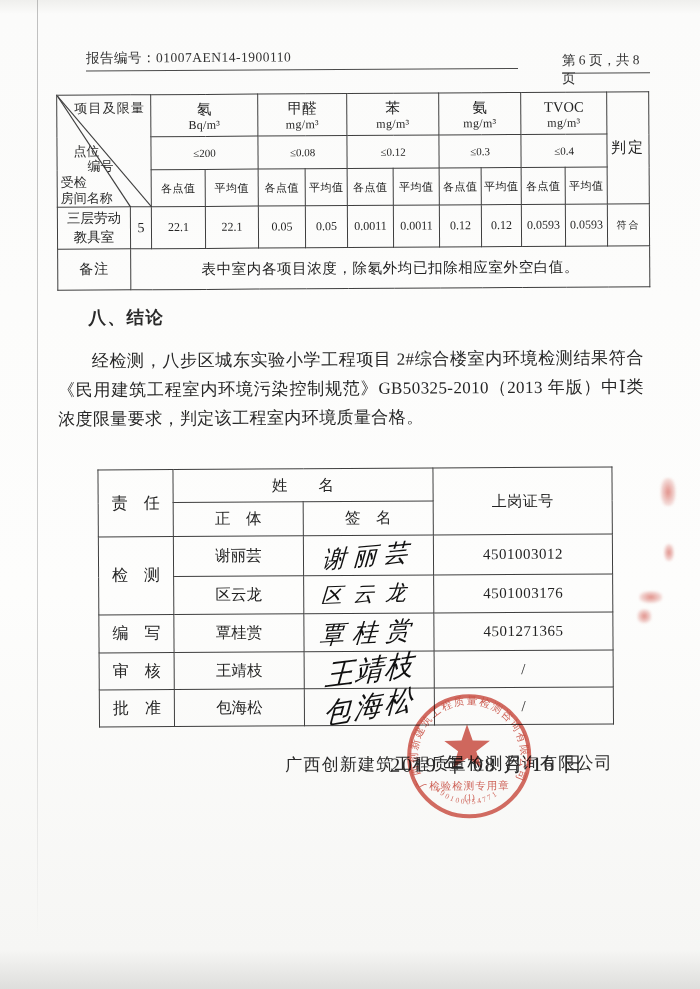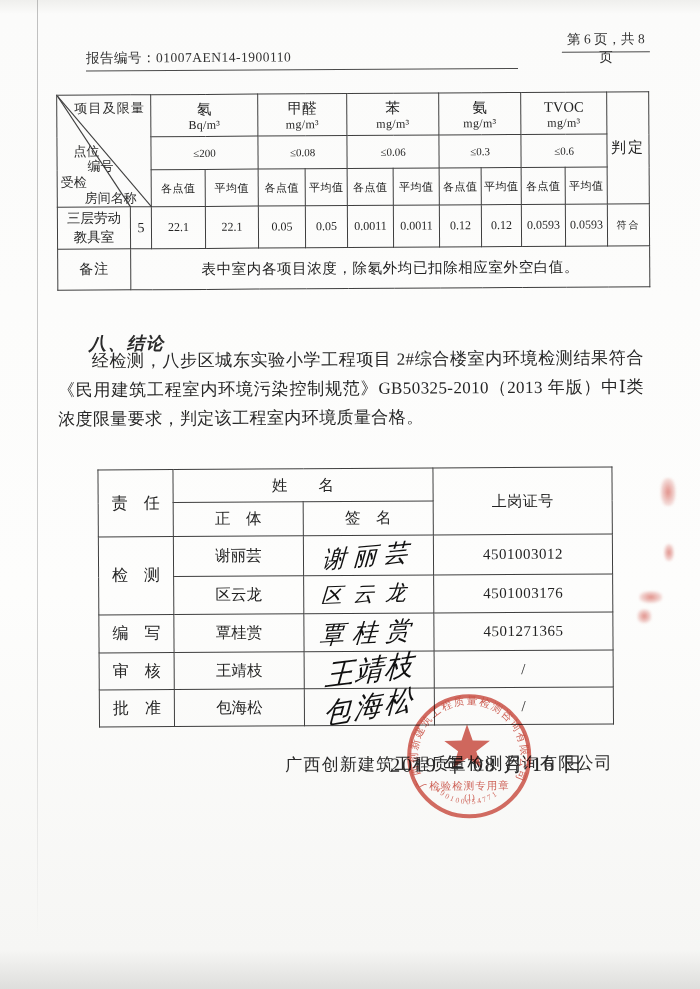--- a/index.html
+++ b/index.html
@@ -16,22 +16,22 @@
     opacity:.55;
   }
   .sheet{ position:absolute; inset:0; transform:rotate(-0.35deg); transform-origin:50% 40%; }
 
   
   .hdr-report{
     position:absolute; left:88px; top:48px; width:432px; height:22px;
     border-bottom:1.4px solid #4a4a4a; font-size:13.5px; letter-spacing:.5px; color:#333;
   }
   .hdr-page{
-    position:absolute; left:564px; top:32px; width:88px; height:22px;
-    border-bottom:1.4px solid #4a4a4a; font-size:13.5px; color:#333; text-align:center;
+    position:absolute; left:564px; top:53px; width:88px; height:22px;
+    border-bottom:1.4px solid #4a4a4a; font-size:13.5px; color:#333; text-align:left;
   }
 
   
   table{ border-collapse:collapse; table-layout:fixed; }
   .results{ position:absolute; left:58px; top:93px; width:592px; }
   .results td{
     border:1.3px solid #3f3f3f; text-align:center; vertical-align:middle;
     font-size:12px; color:#242424; padding:0; overflow:visible;
   }
   .results .sub-hd{ font-size:11px; letter-spacing:.5px; }
@@ -44,24 +44,24 @@
   .results .remark-l{ font-size:14px; letter-spacing:1px;}
   .results .remark-t{ font-size:14.5px; letter-spacing:.6px; text-align:center;}
 
   .corner{ position:relative; padding:0; }
   .corner svg{ position:absolute; left:0; top:0; }
   .corner .lbl{ position:absolute; font-size:13px; white-space:nowrap; color:#2c2c2c;}
   .lbl-items{ left:17px; top:4px; letter-spacing:1.2px; font-size:13.5px;}
   .lbl-point{ left:16px; top:47px; }
   .lbl-no{ left:30px; top:62px; }
   .lbl-room1{ left:3px; top:78px; }
-  .lbl-room2{ left:3px; top:94px;margin-left:24px; }
-
-  
-  .concl-hd{ position:absolute; left:89px; top:330px; font-size:17.5px; font-weight:600; letter-spacing:1.5px; color:#2a2a2a;font-style:italic;}
+  .lbl-room2{ left:3px; top:94px; }
+
+  
+  .concl-hd{ position:absolute; left:89px; top:304px; font-size:17.5px; font-weight:600; letter-spacing:1.5px; color:#2a2a2a;}
   .concl-p{
     position:absolute; left:58px; top:345px; width:586px;
     font-size:17px; line-height:29px; text-align:justify; text-indent:2em;
     letter-spacing:.4px; color:#262626;
   }
 
   
   .sigtable{ position:absolute; left:97px; top:468px; width:514px; }
   .sigtable td{
     border:1.3px solid #3f3f3f; text-align:center; vertical-align:middle;
@@ -136,23 +136,23 @@
         <td class="substance" colspan="2"><span>氡</span><span class="unit">Bq/m³</span></td>
         <td class="substance" colspan="2"><span>甲醛</span><span class="unit">mg/m³</span></td>
         <td class="substance" colspan="2"><span>苯</span><span class="unit">mg/m³</span></td>
         <td class="substance" colspan="2"><span>氨</span><span class="unit">mg/m³</span></td>
         <td class="substance" colspan="2"><span>TVOC</span><span class="unit">mg/m³</span></td>
         <td class="judge-h" rowspan="3">判定</td>
       </tr>
       <tr style="height:33px">
         <td class="limit" colspan="2">≤200</td>
         <td class="limit" colspan="2">≤0.08</td>
-        <td class="limit" colspan="2">≤0.06</td>
+        <td class="limit" colspan="2">≤0.12</td>
         <td class="limit" colspan="2">≤0.3</td>
-        <td class="limit" colspan="2">≤0.6</td>
+        <td class="limit" colspan="2">≤0.4</td>
       </tr>
       <tr style="height:37px">
         <td class="sub-hd">各点值</td>
         <td class="sub-hd">平均值</td>
         <td class="sub-hd">各点值</td>
         <td class="sub-hd">平均值</td>
         <td class="sub-hd">各点值</td>
         <td class="sub-hd">平均值</td>
         <td class="sub-hd">各点值</td>
         <td class="sub-hd">平均值</td>

